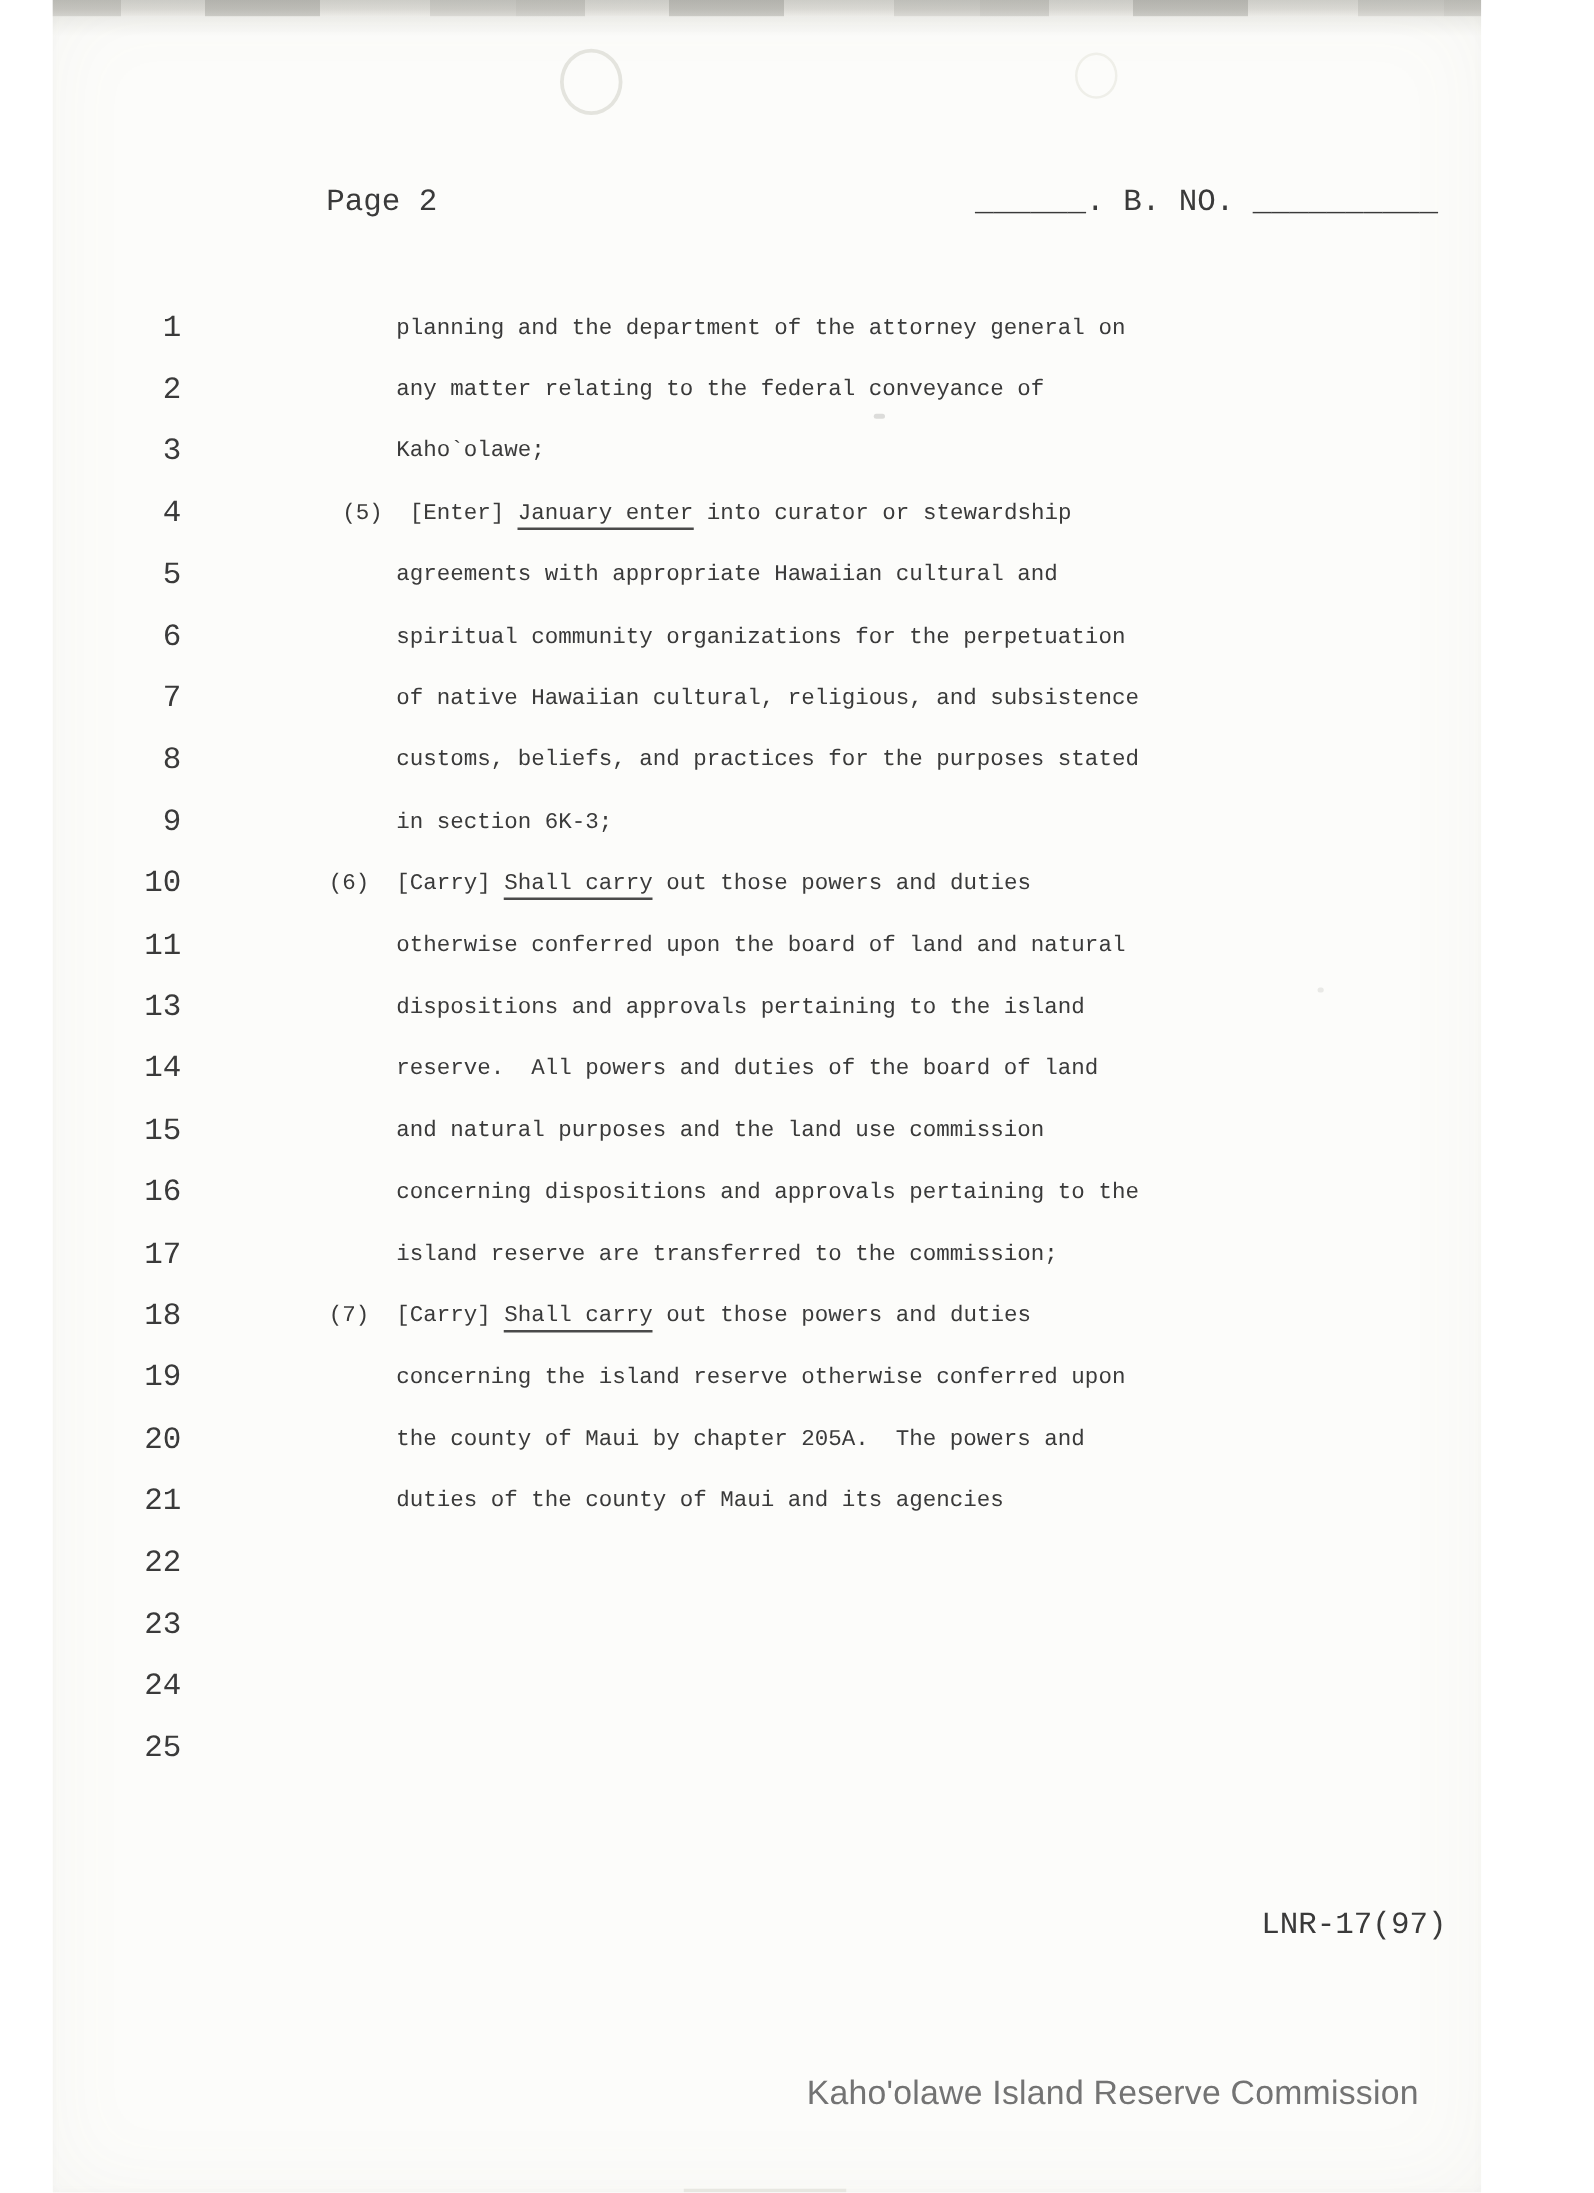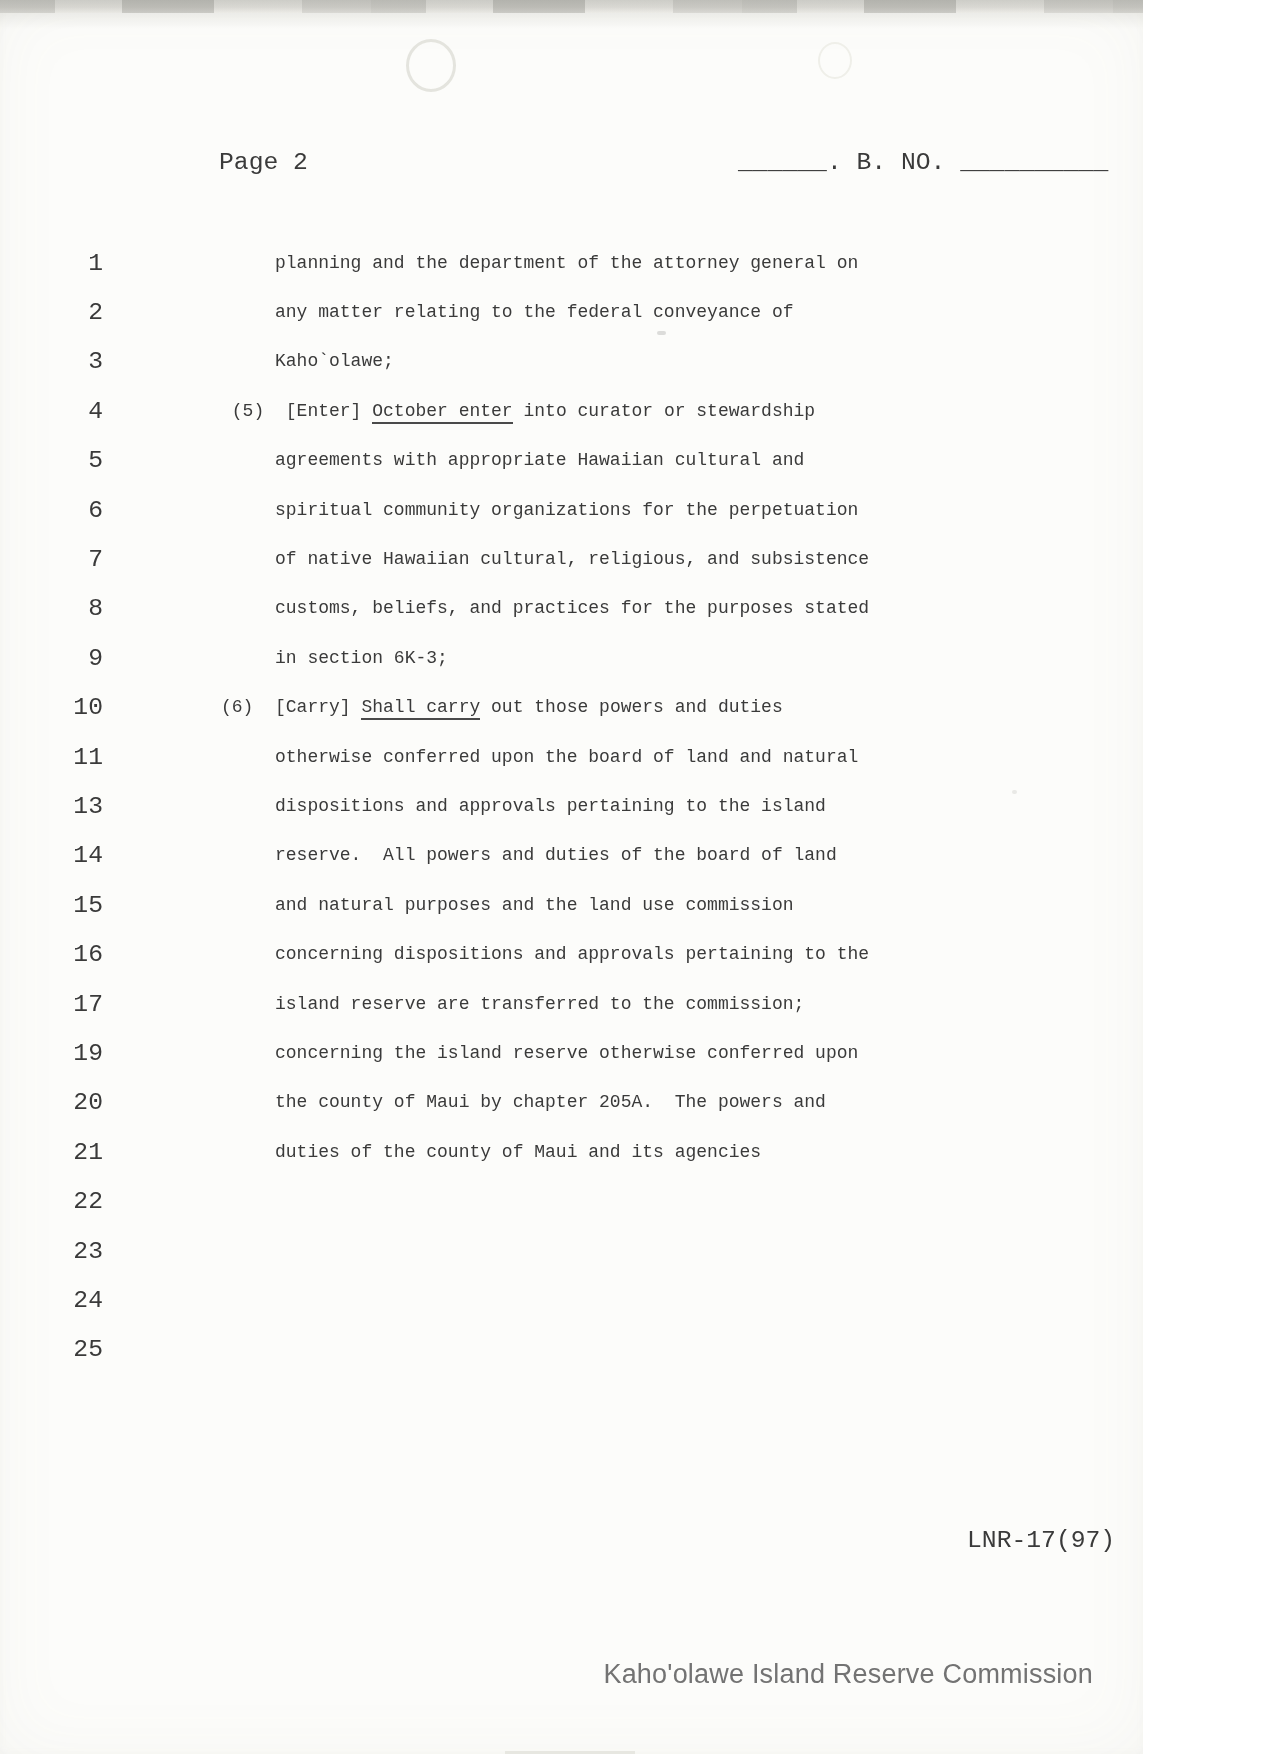--- a/index.html
+++ b/index.html
@@ -4,20 +4,21 @@
 <style>
   html,body{margin:0;padding:0;background:#ffffff;}
   .page{
     position:relative;
     width:1143px;height:1754px;
     background:#fcfcfa;
     overflow:hidden;
     font-family:"Liberation Mono","DejaVu Sans Mono",monospace;
     color:#3a3a3a;
     box-shadow:inset 0 0 70px rgba(130,128,118,0.05), inset 0 0 8px rgba(130,128,118,0.05);
+    margin-left:42px;
   }
   
   .top-band{
     position:absolute;top:0;left:0;right:0;height:13px;
     background:
       repeating-linear-gradient(90deg,
         rgba(140,140,133,0.30) 0 55px,
         rgba(195,195,188,0.16) 55px 122px,
         rgba(128,128,121,0.34) 122px 214px,
         rgba(205,205,198,0.14) 214px 302px,
@@ -76,21 +77,21 @@
       <div class="line-row">
         <span class="line-num">2</span>
         <span class="line-text"><span>     any matter relating to the federal conveyance of</span></span>
       </div>
       <div class="line-row">
         <span class="line-num">3</span>
         <span class="line-text"><span>     Kaho`olawe;</span></span>
       </div>
       <div class="line-row">
         <span class="line-num">4</span>
-        <span class="line-text"><span> (5)  [Enter] </span><span class="u">October enter</span><span> into curator or stewardship</span></span>
+        <span class="line-text"><span> (5)  [Enter] </span><span class="u">January enter</span><span> into curator or stewardship</span></span>
       </div>
       <div class="line-row">
         <span class="line-num">5</span>
         <span class="line-text"><span>     agreements with appropriate Hawaiian cultural and</span></span>
       </div>
       <div class="line-row">
         <span class="line-num">6</span>
         <span class="line-text"><span>     spiritual community organizations for the perpetuation</span></span>
       </div>
       <div class="line-row">
@@ -127,20 +128,24 @@
       </div>
       <div class="line-row">
         <span class="line-num">16</span>
         <span class="line-text"><span>     concerning dispositions and approvals pertaining to the</span></span>
       </div>
       <div class="line-row">
         <span class="line-num">17</span>
         <span class="line-text"><span>     island reserve are transferred to the commission;</span></span>
       </div>
       <div class="line-row">
+        <span class="line-num">18</span>
+        <span class="line-text"><span>(7)  [Carry] </span><span class="u">Shall carry</span><span> out those powers and duties</span></span>
+      </div>
+      <div class="line-row">
         <span class="line-num">19</span>
         <span class="line-text"><span>     concerning the island reserve otherwise conferred upon</span></span>
       </div>
       <div class="line-row">
         <span class="line-num">20</span>
         <span class="line-text"><span>     the county of Maui by chapter 205A.  The powers and</span></span>
       </div>
       <div class="line-row">
         <span class="line-num">21</span>
         <span class="line-text"><span>     duties of the county of Maui and its agencies</span></span>

